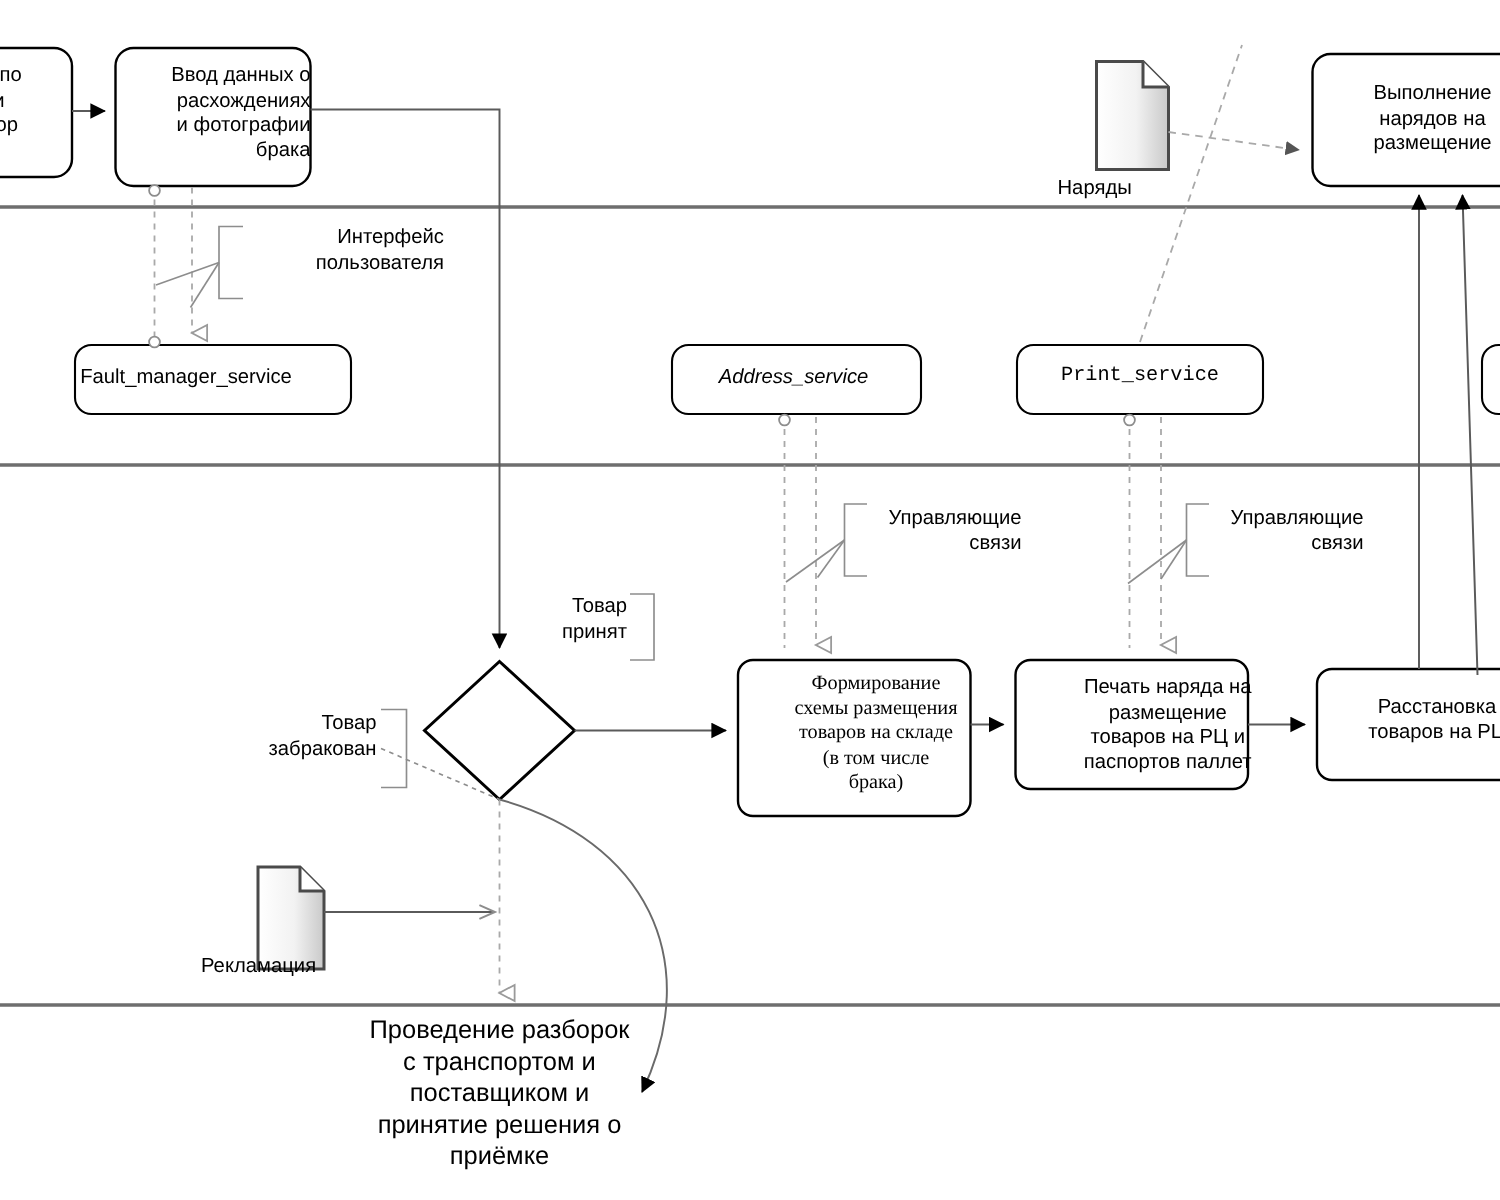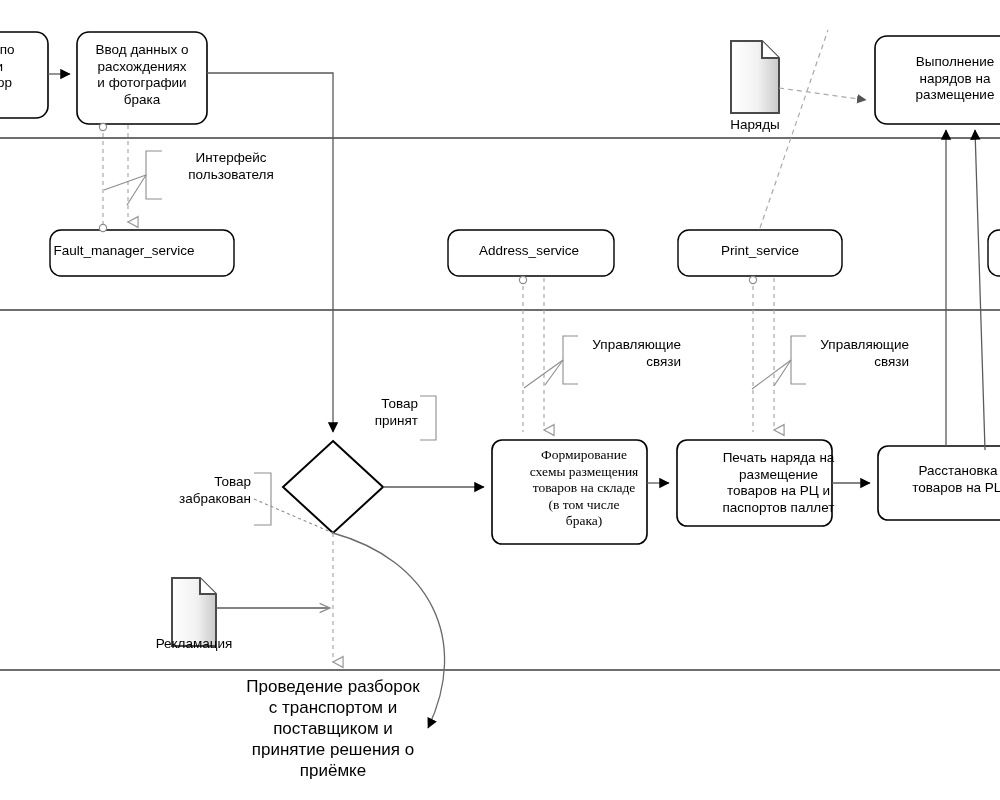--- a/index.html
+++ b/index.html
@@ -2,24 +2,24 @@
 <html><head>
 <meta charset="utf-8">
 <style>
   html,body{margin:0;padding:0;background:#ffffff;}
   body{width:1000px;height:800px;overflow:hidden;
        font-family:"Liberation Sans","DejaVu Sans",sans-serif;color:#000;}
   #stage{position:relative;width:1000px;height:800px;}
   #svgroot{position:absolute;left:0;top:0;width:1000px;height:800px;}
   .lbl{position:absolute;text-align:center;font-size:13.5px;line-height:16.5px;
        color:#000;pointer-events:none;white-space:pre-line;}
-  .note-lbl{position:absolute;text-align:center;font-size:13.5px;line-height:16.5px;}
+  .note-lbl{position:absolute;font-size:13.5px;line-height:16.5px;}
   .ann{position:absolute;font-size:13.5px;line-height:16.5px;color:#000;}
   .ann.right{text-align:right;}
-  .ann.left{text-align:center;}
+  .ann.left{text-align:right;}
 </style>
 </head>
 <body>
 
 <div id="stage">
 
   <svg id="svgroot" viewBox="0 0 1000 800">
     <defs>
       <linearGradient id="docgrad" x1="0" y1="0" x2="1" y2="0">
         <stop offset="0%" stop-color="#ffffff"></stop>
@@ -128,21 +128,21 @@
       <path d="M254,473 L271,473 L271,525 L254,525"></path>
       <path d="M254,499 L333,533" stroke-dasharray="3,3"></path>
     </g>
   </svg>
 
   <div class="lbl" style="left:-60px;top:42px;width:108px;">ара по
 у и
 азбор
 ы</div>
 
-  <div class="lbl" style="left:77px;top:42px;width:130px;">Ввод данных о
+  <div class="lbl" style="left:77px;top:42px;width:130px;text-align:right;">Ввод данных о
 расхождениях
 и фотографии
 брака</div>
 
   <div class="lbl" style="left:875px;top:54px;width:160px;">Выполнение
 нарядов на
 размещение</div>
 
   <div class="lbl" style="left:492px;top:447px;width:184px;font-family:Liberation Serif, serif;">Формирование
 схемы размещения
@@ -159,23 +159,23 @@
 товаров на РЦ</div>
 
   <div class="lbl" style="left:213px;top:676px;width:240px;font-size:17px;line-height:21px;">Проведение разборок
 с транспортом и
 поставщиком и
 принятие решения о
 приёмке</div>
 
   <div class="lbl" style="left:50px;top:243px;width:148px;">Fault_manager_service</div>
 
-  <div class="lbl" style="left:448px;top:243px;width:162px;">Address_service</div>
+  <div class="lbl" style="left:448px;top:243px;width:162px;font-style:italic;">Address_service</div>
 
-  <div class="lbl" style="left:678px;top:243px;width:164px;">Print_service</div>
+  <div class="lbl" style="left:678px;top:243px;width:164px;font-family:Liberation Mono, monospace;">Print_service</div>
 
   <div class="note-lbl" style="left:705px;top:117px;width:100px;">Наряды</div>
 
   <div class="note-lbl" style="left:134px;top:636px;width:120px;">Рекламация</div>
 
   <div class="ann left" style="left:166px;top:150px;width:130px;">Интерфейс
 пользователя</div>
 
   <div class="ann right" style="left:566px;top:337px;width:115px;">Управляющие
 связи</div>

